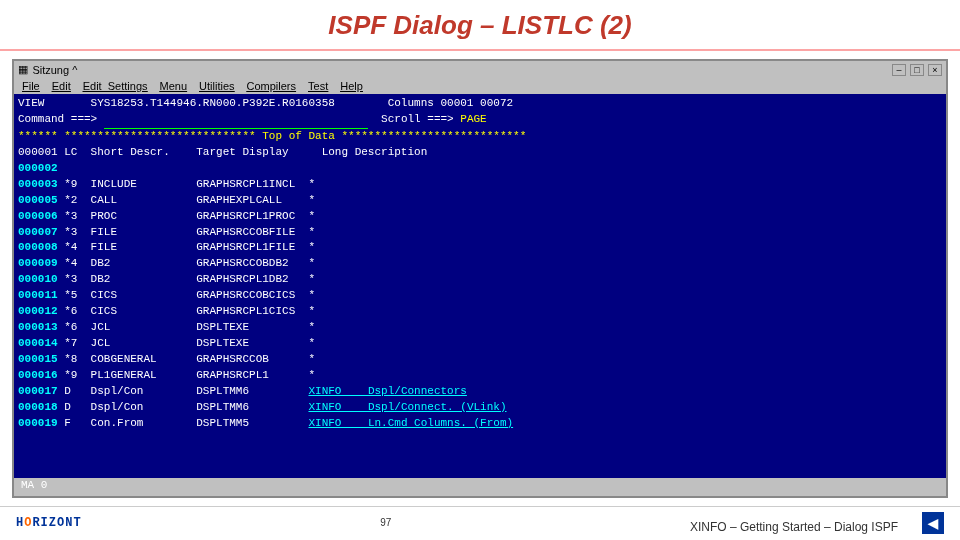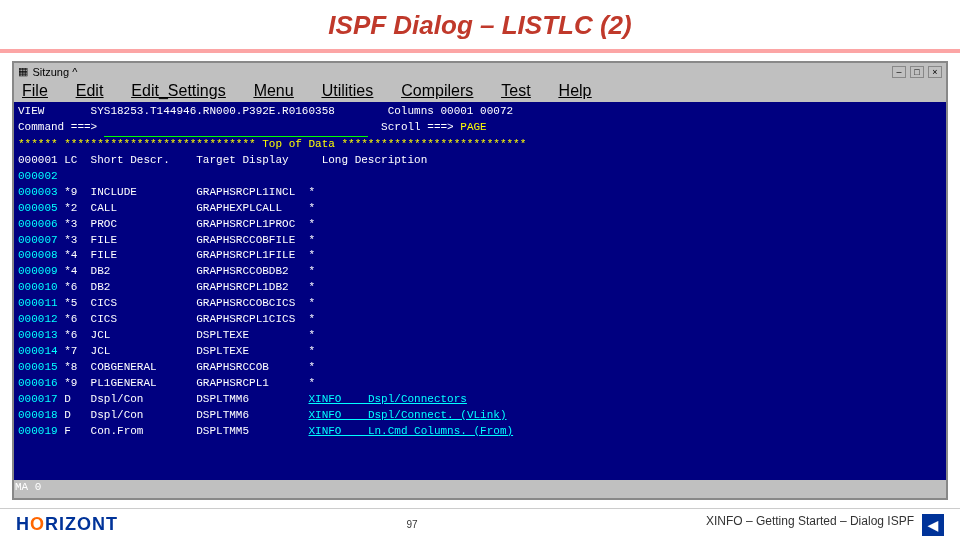--- a/index.html
+++ b/index.html
@@ -8,21 +8,21 @@
       height: 540px;
       background: #fff;
       font-family: Arial, sans-serif;
       overflow: hidden;
     }
 
     
     #title-area {
       text-align: center;
       padding: 10px 0 8px 0;
-      border-bottom: 4px solid #fca5a5;
+      border-bottom: 2px solid #fca5a5;
     }
     #title-area h1 {
       font-size: 26px;
       color: #c0392b;
       font-style: italic;
       font-weight: bold;
     }
 
     
     #main-content {
@@ -73,24 +73,24 @@
       display: flex;
       align-items: center;
       justify-content: center;
       cursor: pointer;
     }
 
     
     #menu-bar {
       background: #c0c0c0;
       display: flex;
-      gap: 28px;
+      gap: 12px;
       padding: 2px 8px;
       font-family: Arial, sans-serif;
-      font-size: 16px;
+      font-size: 11px;
       color: #000;
       text-decoration: underline;
     }
     .menu-item {
       cursor: pointer;
       text-decoration: underline;
     }
 
     
     #ispf-content {
@@ -103,67 +103,68 @@
 
     .ispf-line {
       display: flex;
       line-height: 1.45;
       white-space: pre;
       align-items: center;
     }
 
     .c-white { color: #ffffff; }
     .c-yellow { color: #ffff00; }
-    .c-cyan { color: #00ffff; }
+    .c-cyan { color: #00ffff; font-weight: bold; }
     .c-turquoise { color: #00ffff; text-decoration: underline; }
     .cmd-underline {
       border-bottom: 1px solid #00ff00;
       display: inline-block;
       min-width: 40px;
     }
 
     
     #ispf-statusbar {
       background: #c0c0c0;
       color: #000;
       font-family: 'Courier New', monospace;
       font-size: 11px;
-      padding: 1px 1px;
+      padding: 1px 7px;
       height: 18px;
     }
 
     
     #footer {
       height: 32px;
       background: #fff;
       border-top: 1px solid #ccc;
       display: flex;
       align-items: center;
       justify-content: space-between;
       padding: 0 16px;
     }
     #footer-logo {
-      font-size: 18px;
+      font-size: 12px;
       font-weight: bold;
       color: #003399;
       letter-spacing: 1px;
+      font-family: Liberation Mono, monospace;
     }
     #footer-logo span.o-letter {
       color: #ff6600;
     }
     #footer-page {
       font-size: 10px;
       color: #333;
     }
     #footer-right {
       font-size: 12px;
       color: #333;
       display: flex;
-      align-items: flex-start;
-      gap: 8px;
+      align-items: flex-end;
+      gap: 24px;
     }
     .nav-btn {
       width: 22px;
       height: 22px;
       background: #003399;
       color: #fff;
       border: none;
       cursor: pointer;
       display: flex;
       align-items: center;
@@ -239,21 +240,21 @@
       <div class="ispf-line">
         <span class="c-cyan">000007 </span><span class="c-white">*3  FILE            GRAPHSRCCOBFILE  *</span>
       </div>
       <div class="ispf-line">
         <span class="c-cyan">000008 </span><span class="c-white">*4  FILE            GRAPHSRCPL1FILE  *</span>
       </div>
       <div class="ispf-line">
         <span class="c-cyan">000009 </span><span class="c-white">*4  DB2             GRAPHSRCCOBDB2   *</span>
       </div>
       <div class="ispf-line">
-        <span class="c-cyan">000010 </span><span class="c-white">*6  DB2             GRAPHSRCPL1DB2   *</span>
+        <span class="c-cyan">000010 </span><span class="c-white">*3  DB2             GRAPHSRCPL1DB2   *</span>
       </div>
       <div class="ispf-line">
         <span class="c-cyan">000011 </span><span class="c-white">*5  CICS            GRAPHSRCCOBCICS  *</span>
       </div>
       <div class="ispf-line">
         <span class="c-cyan">000012 </span><span class="c-white">*6  CICS            GRAPHSRCPL1CICS  *</span>
       </div>
       <div class="ispf-line">
         <span class="c-cyan">000013 </span><span class="c-white">*6  JCL             DSPLTEXE         *</span>
       </div>

